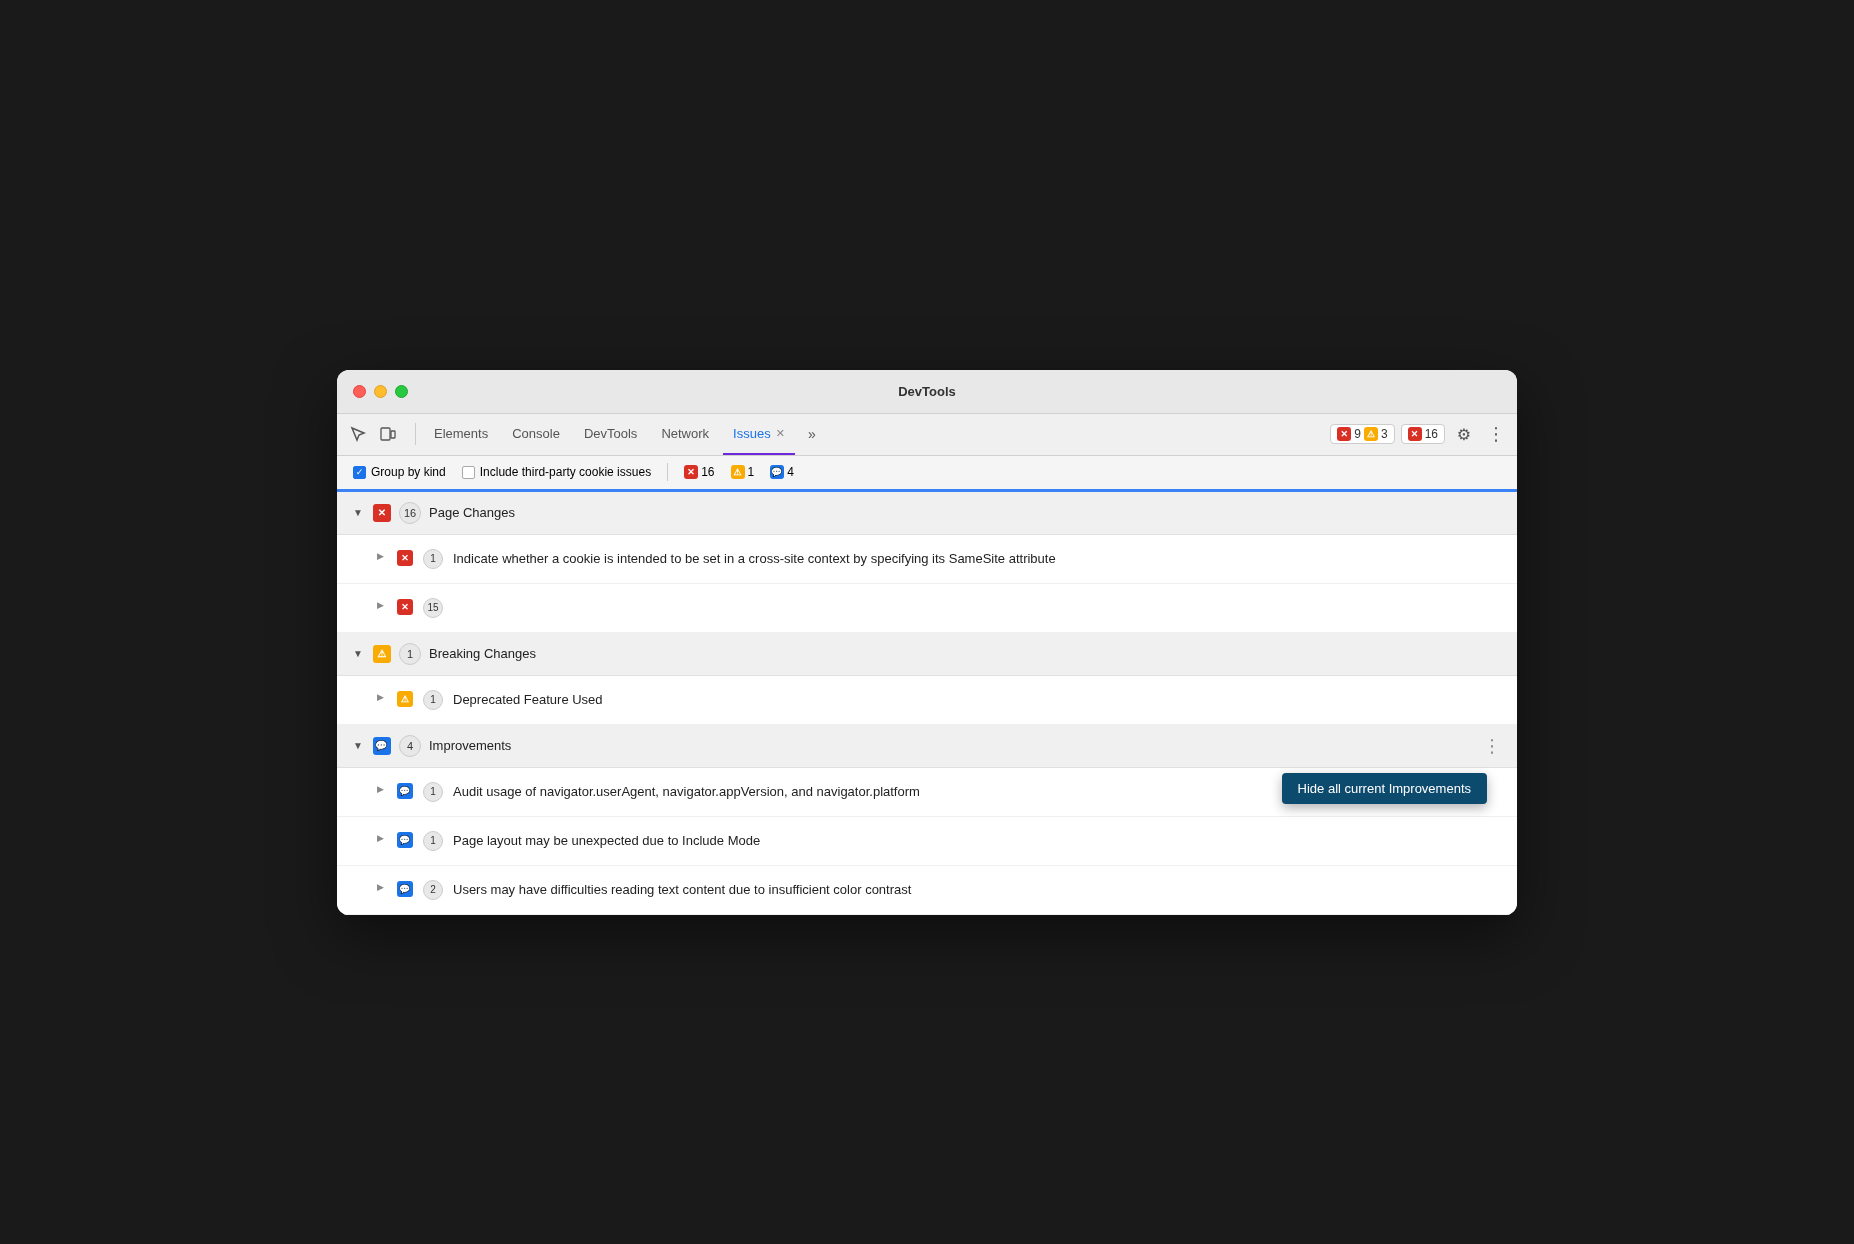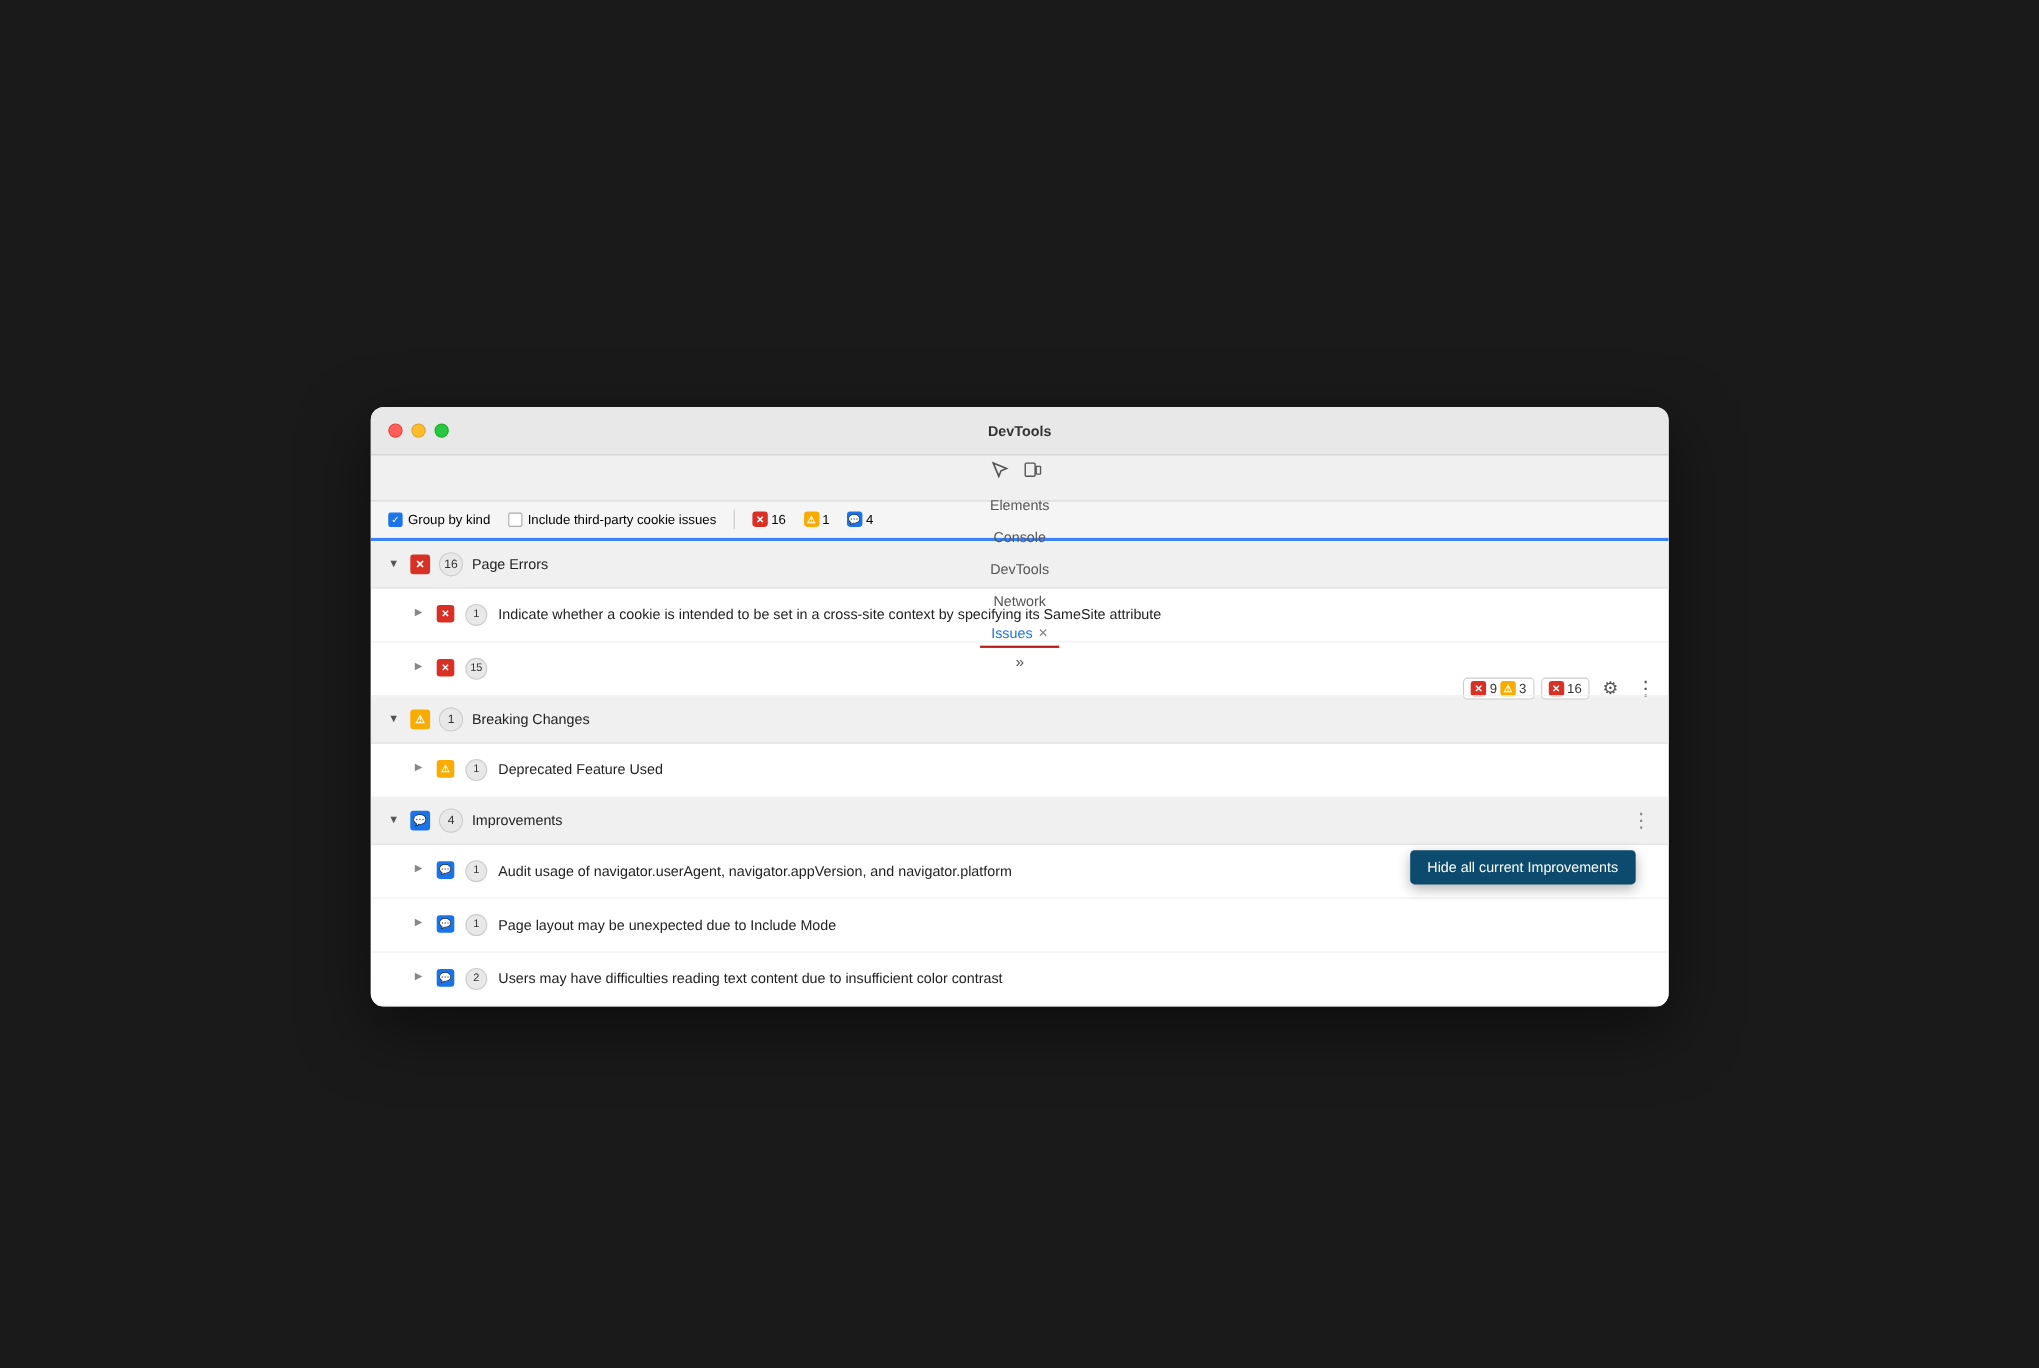--- a/index.html
+++ b/index.html
@@ -49,21 +49,20 @@
       color: #333;
     }
     .toolbar {
       background: #f0f0f0;
       border-bottom: 1px solid #d0d0d0;
       display: flex;
       align-items: center;
       padding: 0 8px;
       height: 42px;
       gap: 4px;
-      flex-direction: column;
     }
     .toolbar-icons {
       display: flex;
       align-items: center;
       gap: 4px;
       margin-right: 6px;
     }
     .toolbar-icon-btn {
       width: 26px;
       height: 26px;
@@ -87,21 +86,21 @@
       color: #555;
       cursor: pointer;
       white-space: nowrap;
       height: 42px;
       display: flex;
       align-items: center;
       border-bottom: 2px solid transparent;
     }
     .tab.active {
       color: #1a73e8;
-      border-bottom: 2px solid #b91c1c;
+      border-bottom: 2px solid #6d28d9;
     }
     .tab-close {
       margin-left: 5px;
       font-size: 11px;
       color: #888;
     }
     .toolbar-right {
       margin-left: auto;
       display: flex;
       align-items: center;
@@ -439,21 +438,21 @@
       <span>4</span>
     </div>
   </div>
 
   <div class="content">
 
     <div class="section-header">
       <span class="arrow">▼</span>
       <div class="section-icon red">✕</div>
       <div class="count-badge">16</div>
-      <span class="section-title">Page Errors</span>
+      <span class="section-title">Page Changes</span>
     </div>
 
     <div class="issue-item">
       <span class="issue-arrow">▶</span>
       <div class="issue-icon red">✕</div>
       <div class="issue-count">1</div>
       <span class="issue-text">Indicate whether a cookie is intended to be set in a cross-site context by specifying its SameSite attribute</span>
     </div>
 
     <div class="issue-item">

